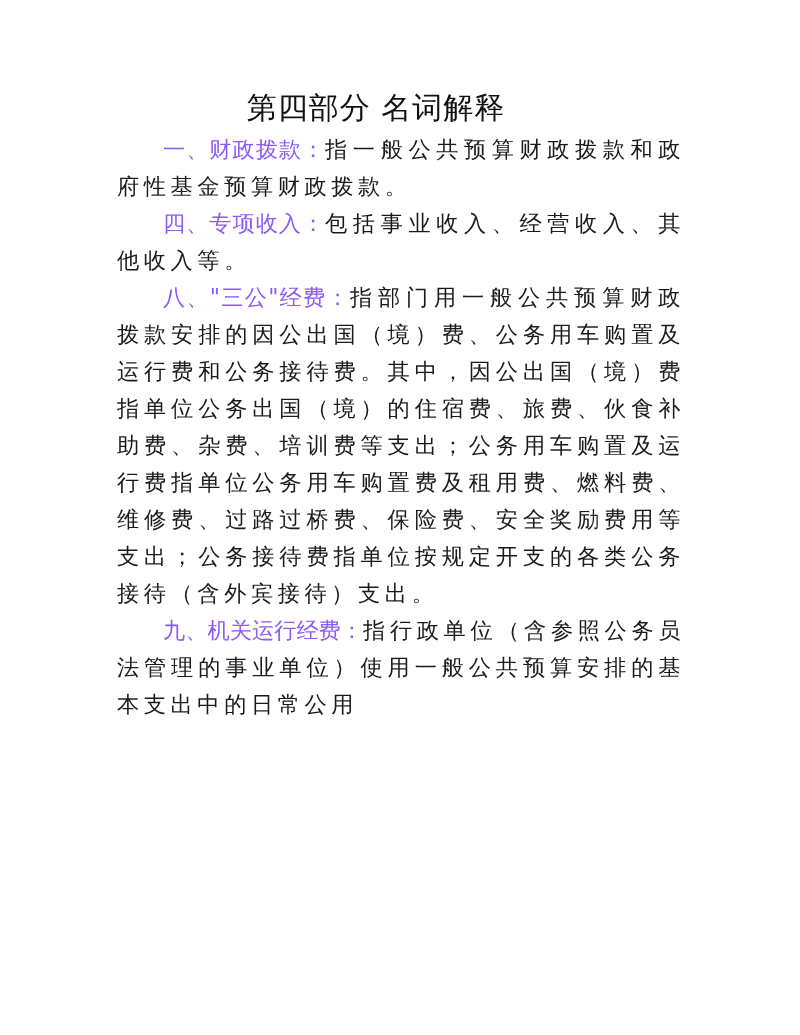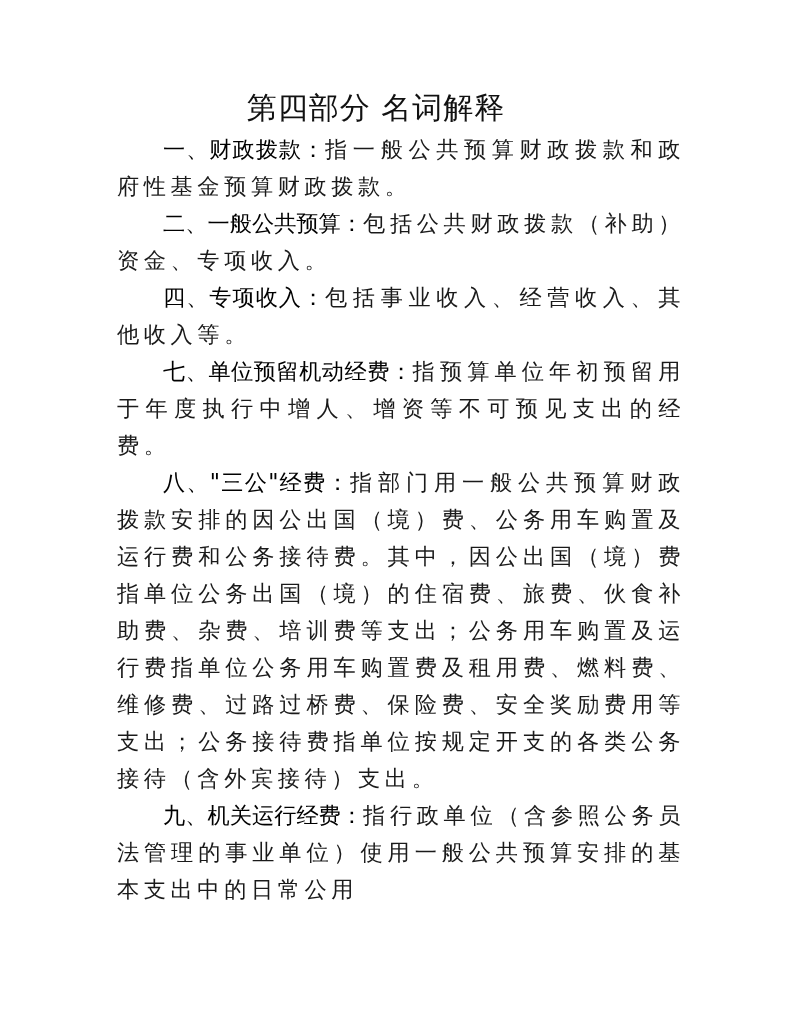--- a/index.html
+++ b/index.html
@@ -13,42 +13,36 @@
       font-family: "DejaVu Sans", "Liberation Sans", sans-serif;
       font-size: 30px; line-height: 40px; letter-spacing: 1px; color: #111;
     }
     .body-text {
       position: absolute; left: 117px; top: 131px; width: 568px;
       font-size: 22.2px; line-height: 37px; text-align: justify; text-justify: inter-character;
       letter-spacing: 4.6px;
     }
     .para { margin: 0; text-indent: 46px; }
     .term {
-      font-family: "DejaVu Sans", "Liberation Sans", sans-serif; letter-spacing: 0px; color: #000000;
+      font-family: "DejaVu Sans", "Liberation Sans", sans-serif; letter-spacing: 0px; color: #8b5cf6;
     }
     .def { letter-spacing: 4.6px; }
   </style>
 </head>
 <body>
 
 <div class="page">
   <div class="title">第四部分  名词解释</div>
 
   <div class="body-text">
     <p class="para">
       <span class="term">一、财政拨款：</span><span class="def">指一般公共预算财政拨款和政府性基金预算财政拨款。</span>
     </p>
     <p class="para">
-      <span class="term">二、一般公共预算：</span><span class="def">包括公共财政拨款（补助）资金、专项收入。</span>
-    </p>
-    <p class="para">
       <span class="term">四、专项收入：</span><span class="def">包括事业收入、经营收入、其他收入等。</span>
-    </p>
-    <p class="para">
-      <span class="term">七、单位预留机动经费：</span><span class="def">指预算单位年初预留用于年度执行中增人、增资等不可预见支出的经费。</span>
     </p>
     <p class="para">
       <span class="term">八、"三公"经费：</span><span class="def">指部门用一般公共预算财政拨款安排的因公出国（境）费、公务用车购置及运行费和公务接待费。其中，因公出国（境）费指单位公务出国（境）的住宿费、旅费、伙食补助费、杂费、培训费等支出；公务用车购置及运行费指单位公务用车购置费及租用费、燃料费、维修费、过路过桥费、保险费、安全奖励费用等支出；公务接待费指单位按规定开支的各类公务接待（含外宾接待）支出。</span>
     </p>
     <p class="para">
       <span class="term">九、机关运行经费：</span><span class="def">指行政单位（含参照公务员法管理的事业单位）使用一般公共预算安排的基本支出中的日常公用</span>
     </p>
   </div>
 </div>
 

